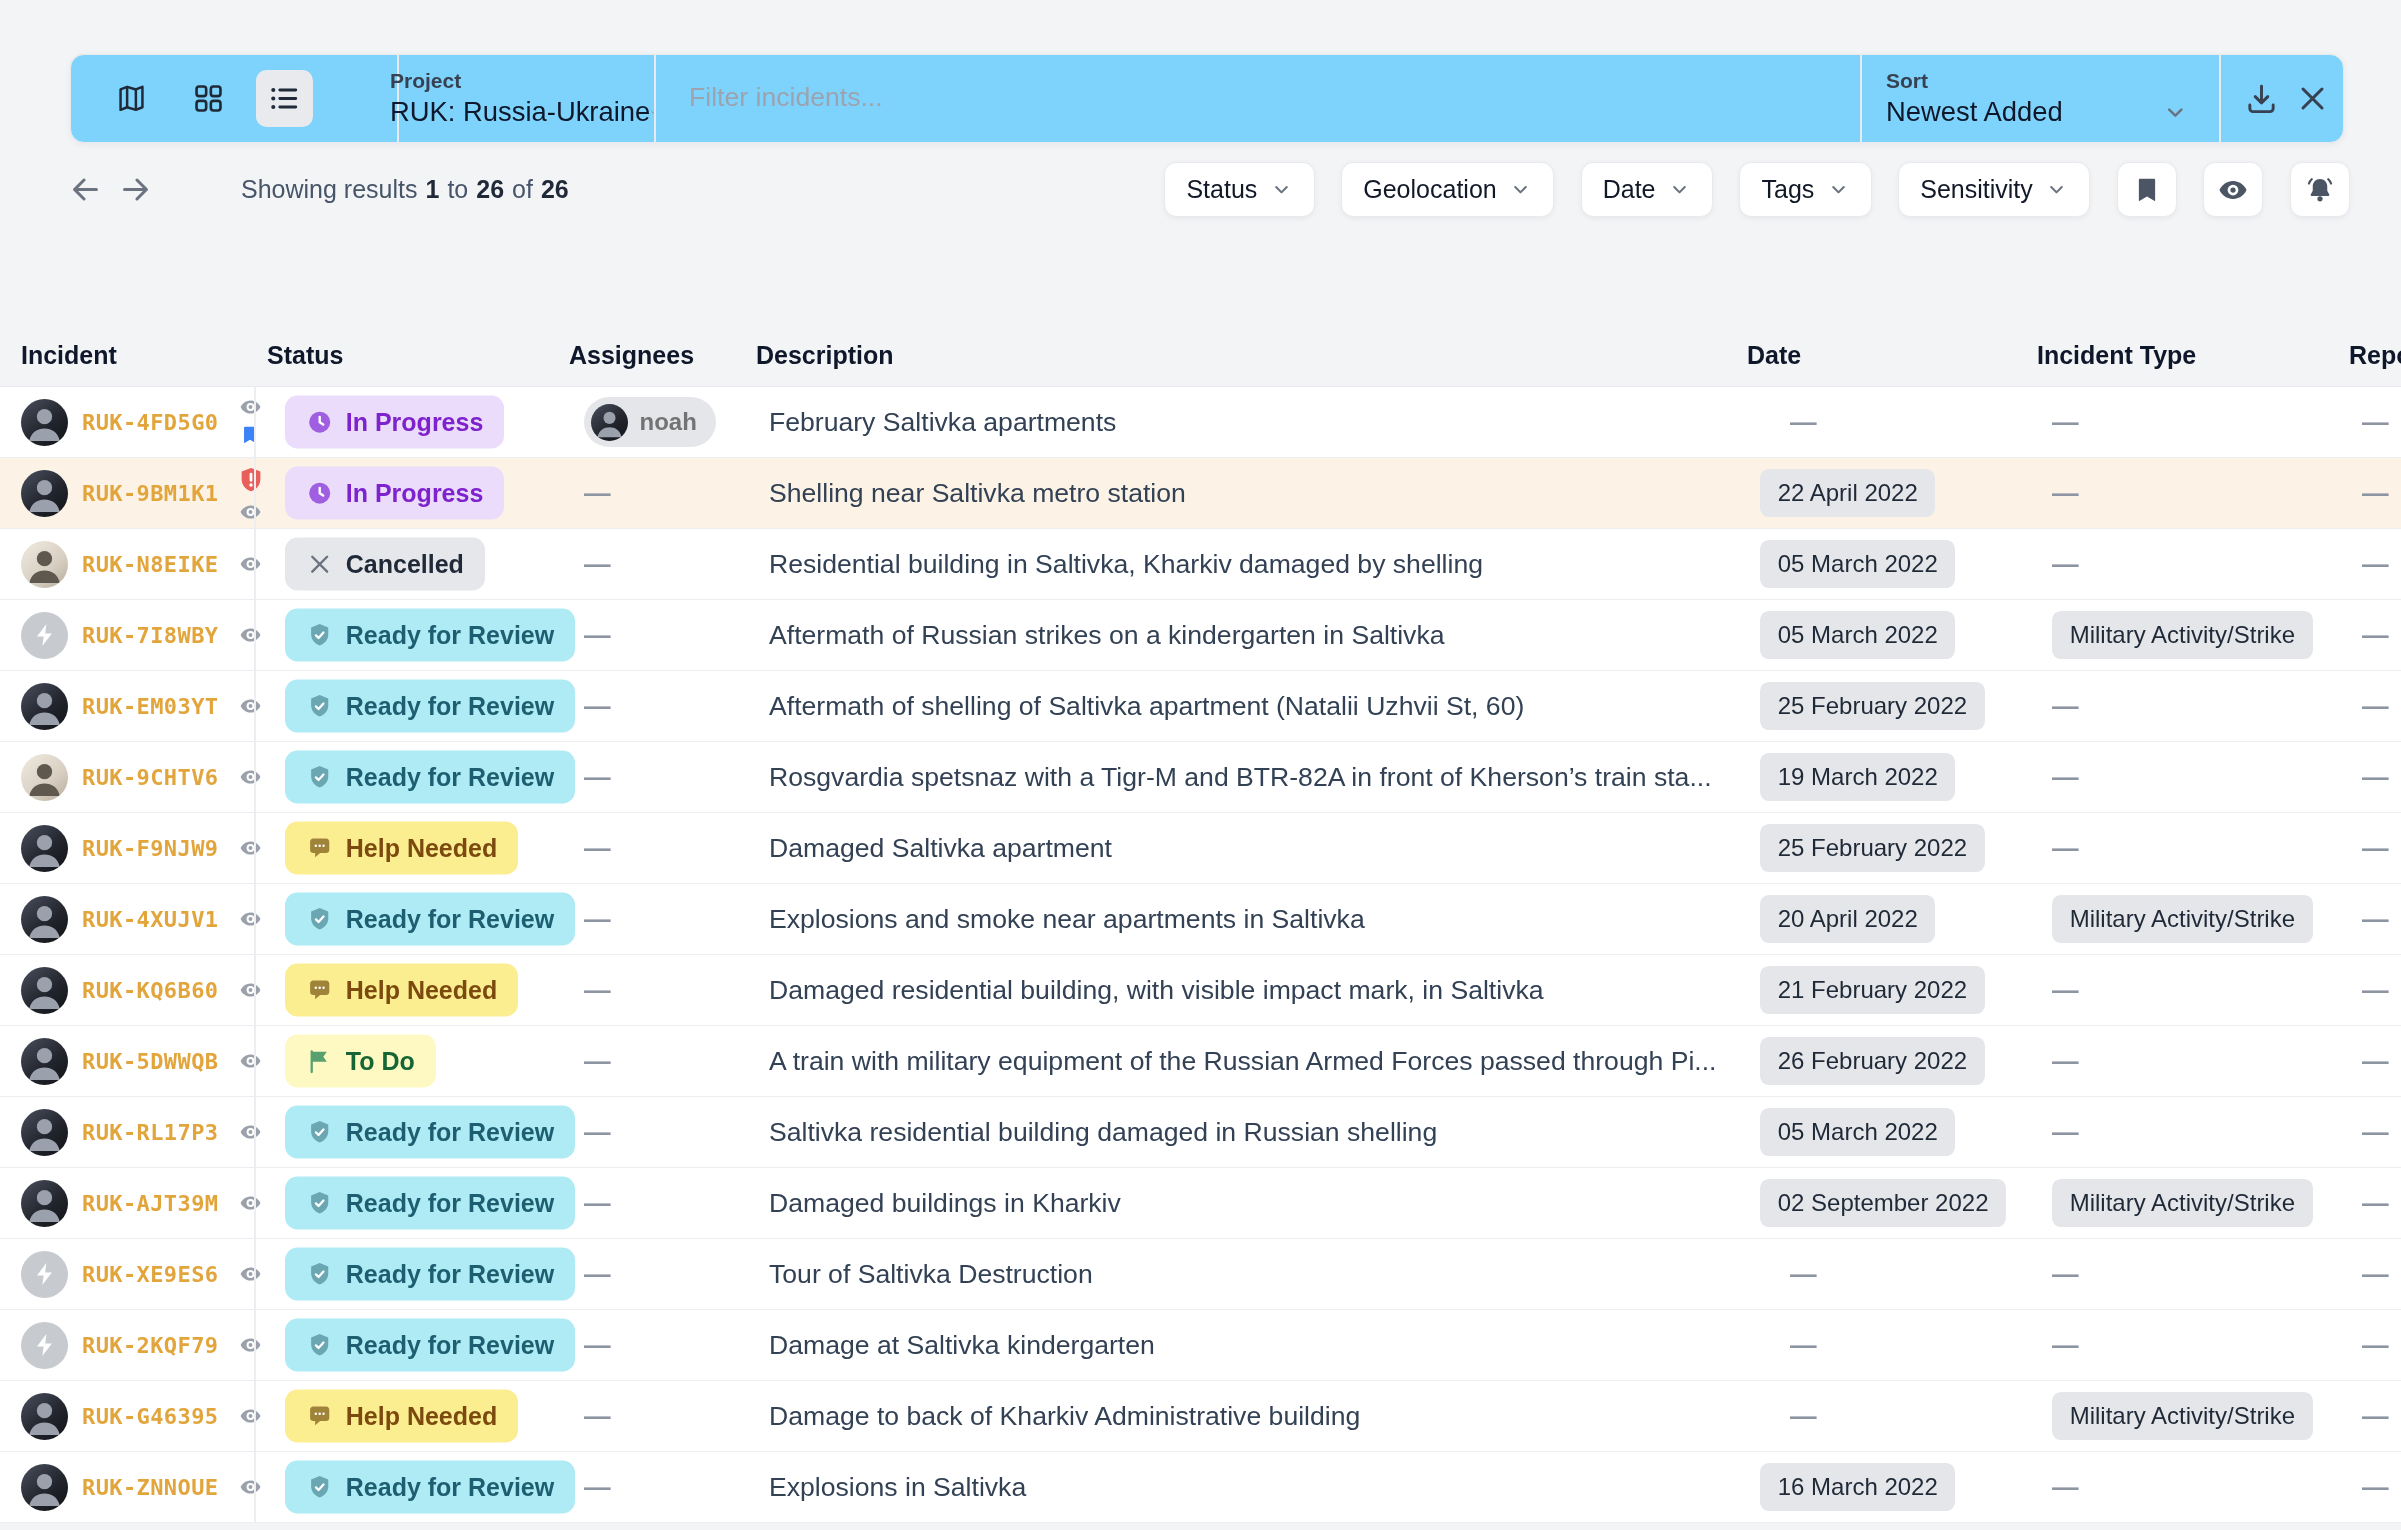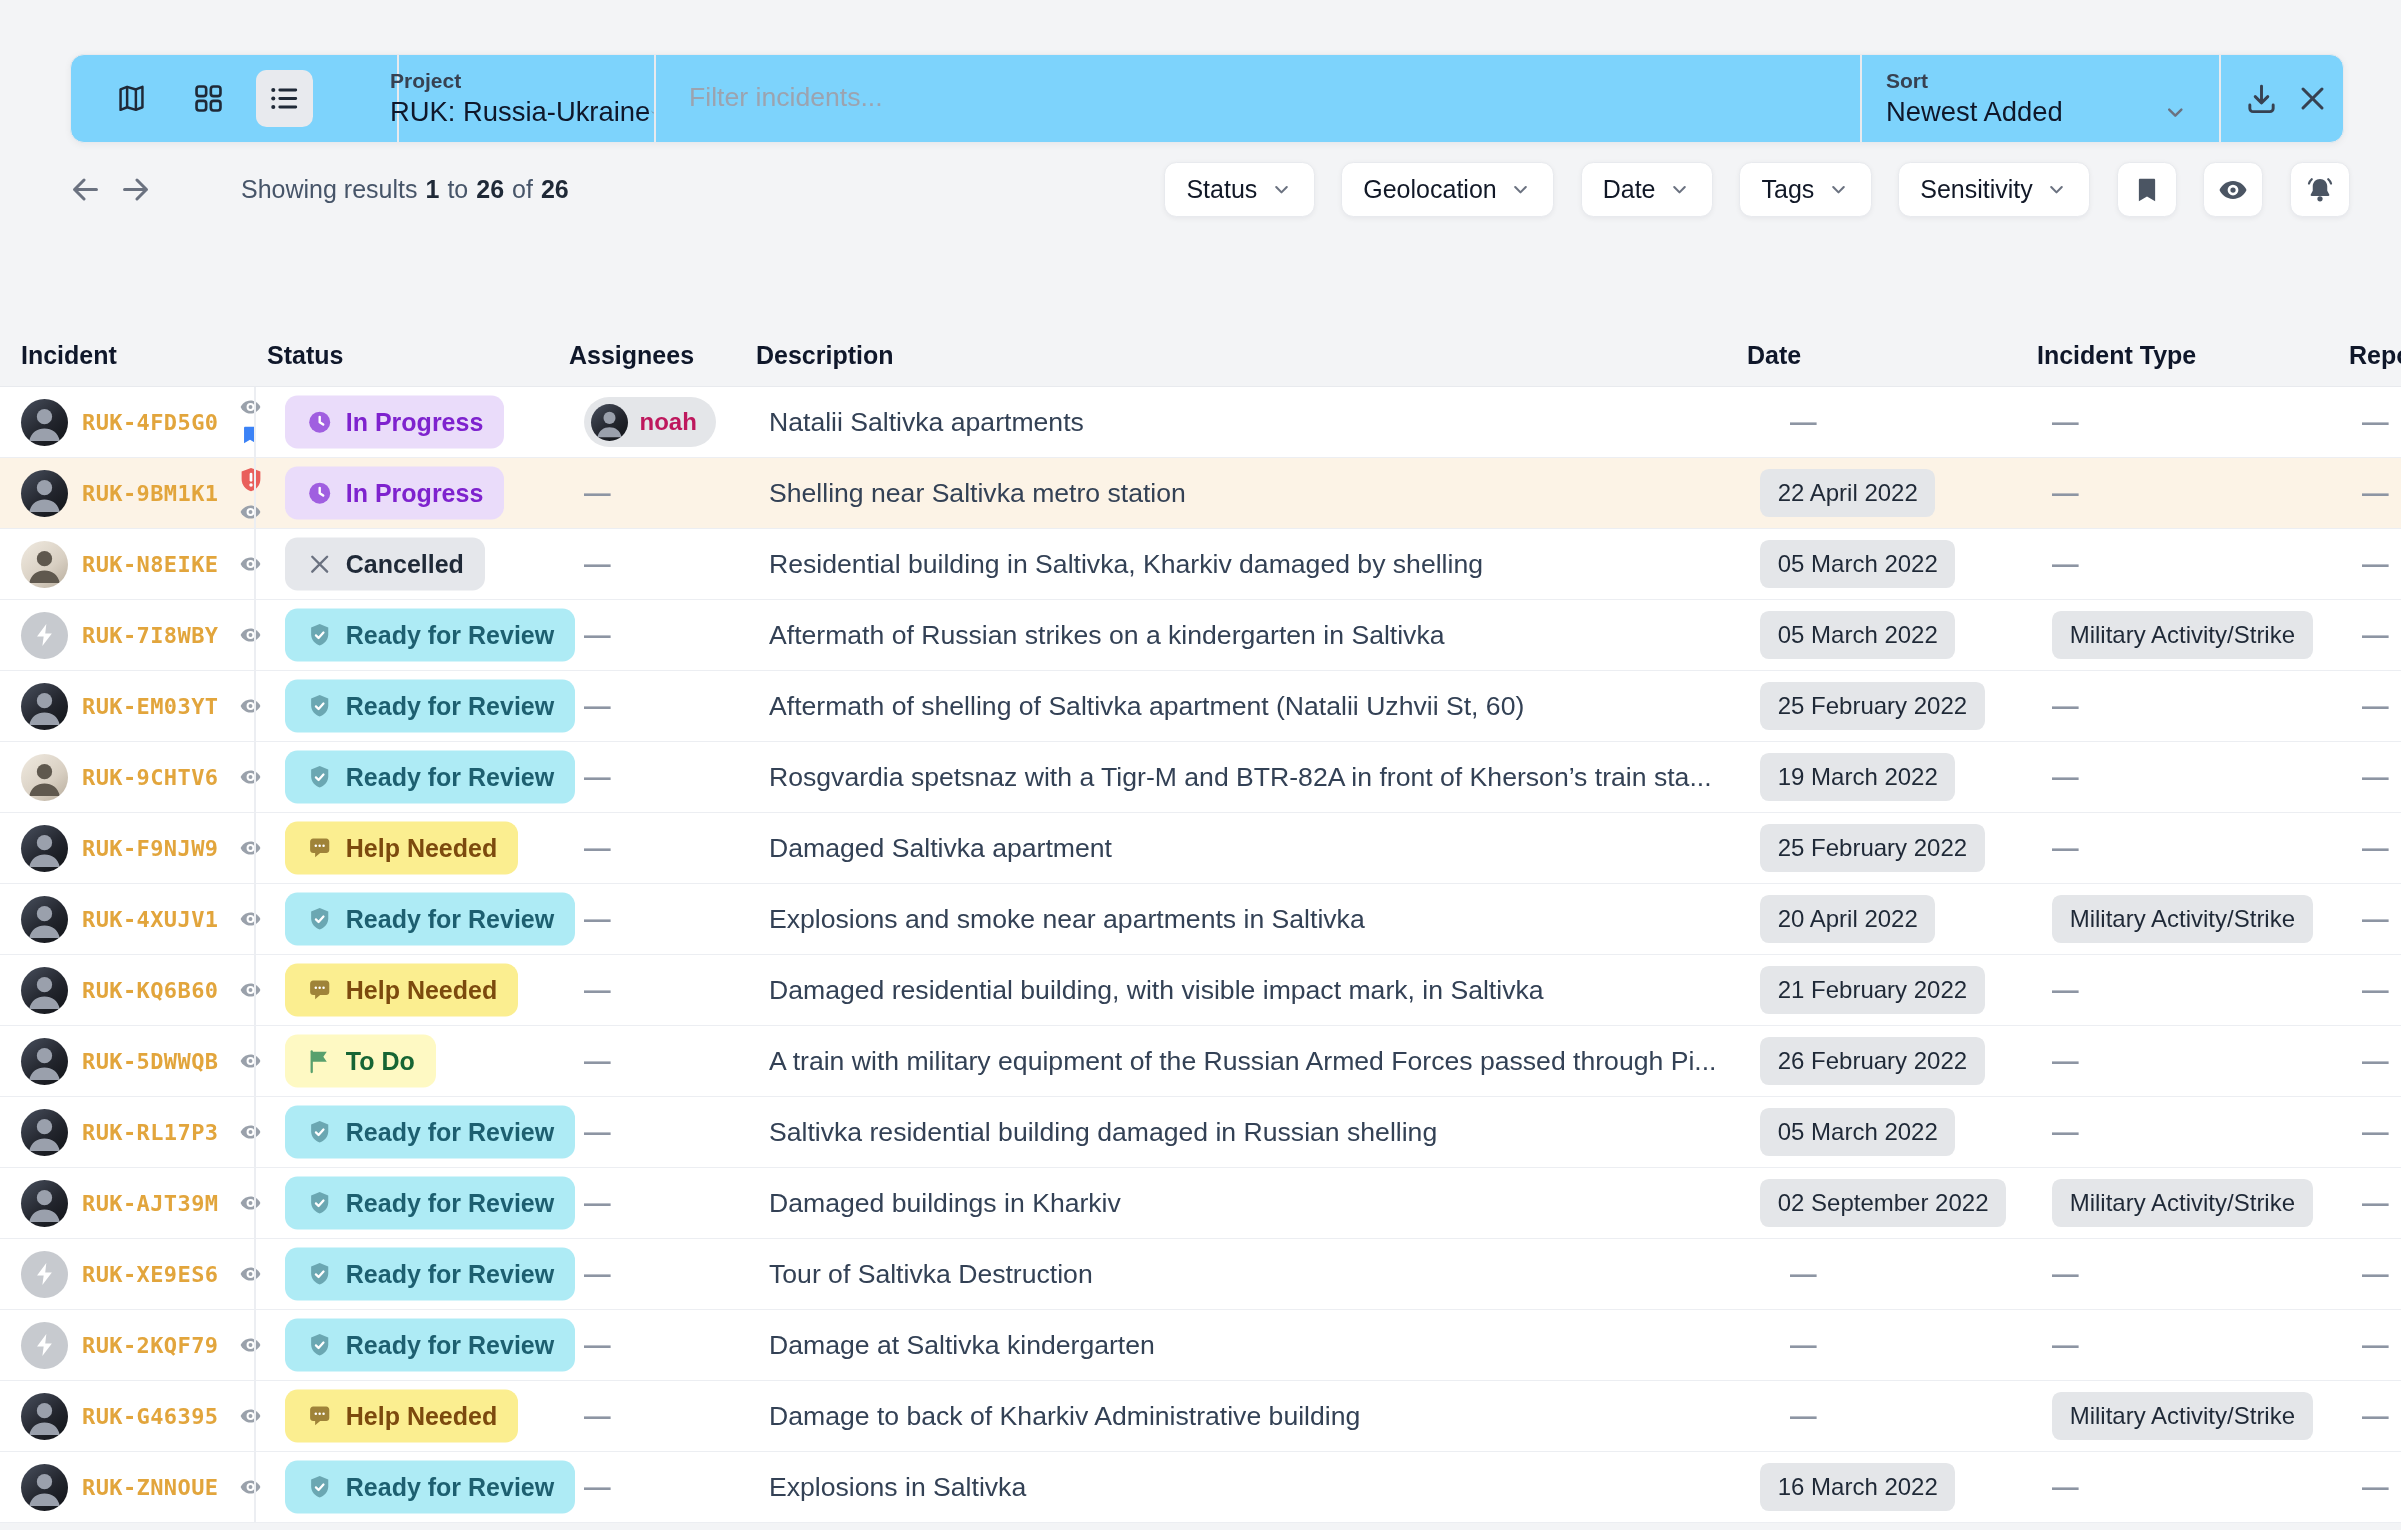--- a/index.html
+++ b/index.html
@@ -86,21 +86,21 @@
   .chip.s-ready { background:#aeebf5; color:#1d5f70; } .chip.s-ready .ci-ready { display:block; color:#6ba7b2; }
   .chip.s-help { background:#fbee90; color:#7c4a0e; } .chip.s-help .ci-help { display:block; color:#9f8339; }
   .chip.s-todo { background:#fef9c3; color:#166534; } .chip.s-todo .ci-todo { display:block; color:#58a06d; }
 
   .dash { font-size:26.6px; font-weight:600; color:#8d95a3; }
   .pill { display:inline-flex; align-items:center; height:48px; padding:0 17.7px; border-radius:8.9px; background:#e4e6e9; font-size:24px; font-weight:500; color:#1f2937; }
 
   .assignee-chip { display:inline-flex; align-items:center; gap:11.5px; height:50px; padding:5.3px 19.5px 5.3px 7px; border-radius:885px; background:#e4e6e9; cursor:pointer; }
   .assignee-chip .avatar { width:37px; height:37px; }
   .assignee-chip .avatar .sil { display:block; width:100%; height:100%; color:#9aa0ac; }
-  .assignee-name { font-size:24px; font-weight:600; color:#be185d; }
+  .assignee-name { font-size:24px; font-weight:600; color:#737373; }
 </style>
 </head>
 <body>
 
 <svg width="0" height="0" style="position:absolute">
   <defs>
     <symbol id="i-map" viewBox="0 0 24 24">
         <path fill="none" stroke="currentColor" stroke-width="1.7" stroke-linejoin="round" d="M9 4 4.5 5.8v14L9 18l6 1.8 4.5-1.8v-14L15 5.8 9 4Z"></path>
         <path fill="none" stroke="currentColor" stroke-width="1.7" d="M9 4v14M15 5.8v14"></path>
       </symbol>
@@ -357,21 +357,21 @@
       </span>
     </div>
     <div class="cell c-assignee"><span class="assignee-chip">
           <span class="avatar" style="background: linear-gradient(140deg, rgb(73, 80, 94) 0%, rgb(35, 38, 46) 55%, rgb(16, 18, 22) 100%);">
             <svg class="sil" viewBox="0 0 42 42" width="37" height="37">
               <use href="#i-person"></use>
             </svg>
           </span>
           <span class="assignee-name">noah</span>
         </span></div>
-    <div class="cell c-desc">Natalii Saltivka apartments</div>
+    <div class="cell c-desc">February Saltivka apartments</div>
     <div class="cell c-date"><span class="dash">—</span></div>
     <div class="cell c-type"><span class="dash">—</span></div>
     <div class="cell c-repo"><span class="dash">—</span></div>
   </div>
     <div class="row hl">
     <div class="cell c-incident">
       <span class="avatar photo-dark">
         <svg class="sil" viewBox="0 0 53 53" width="47" height="47">
             <use href="#i-person"></use>
           </svg>

